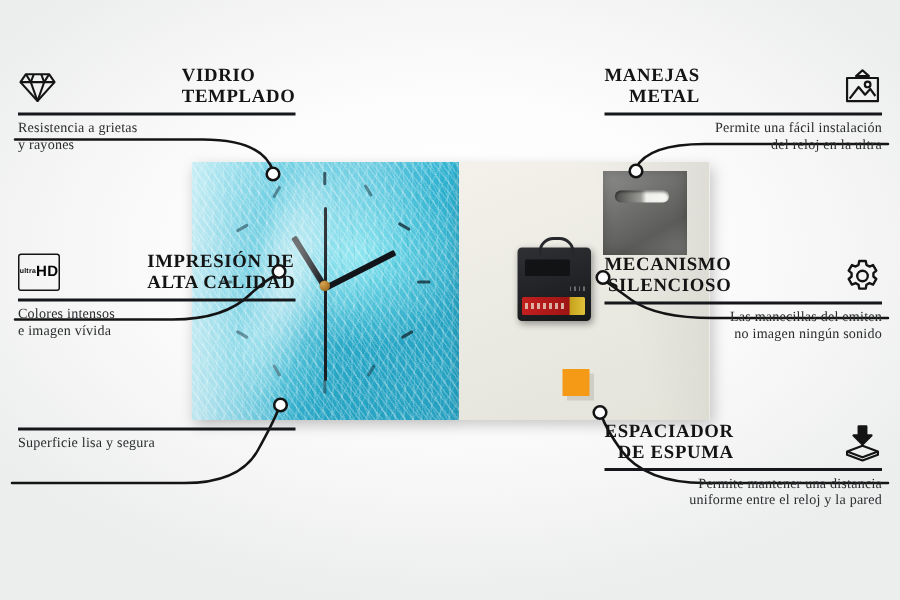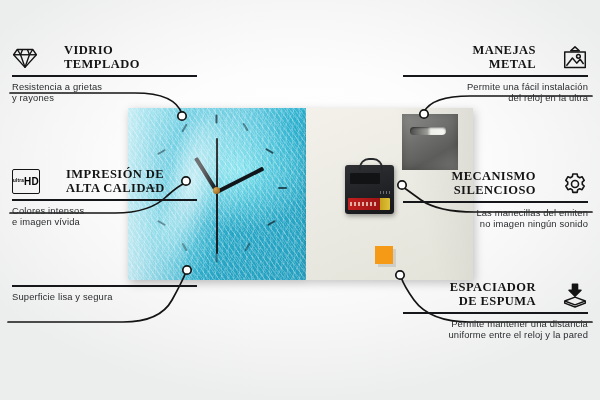--- a/index.html
+++ b/index.html
@@ -96,31 +96,31 @@
   .mech-dots{position:absolute;right:4px;top:26px;width:10px;height:3px;
     background:repeating-linear-gradient(90deg,#6a6d72 0 1px, rgba(0,0,0,0) 1px 3px);}
   .foam{
     position:absolute;left:69px;top:138px;width:18px;height:18px;background:#f59a16;
     box-shadow:3px 3px 0 rgba(0,0,0,.10);
   }
   
   .callout{position:absolute;width:215px;}
   .callout.left{text-align:left;}
   .callout.right{text-align:right;}
-  .co-head{display:flex;align-items:center;gap:26px;}
+  .co-head{display:flex;align-items:center;gap:16px;justify-content:space-between;}
   .callout.right .co-head{flex-direction:row-reverse;}
   .co-title{
     font-size:12.5px;line-height:13.6px;letter-spacing:.45px;
     font-weight:700;color:#141414;text-transform:uppercase;
     font-family:"Liberation Serif", serif;
   }
   .co-rule{height:1.6px;background:#15171a;margin:4px 0 4px 0;}
   .co-sub{
     font-size:9.4px;line-height:11.6px;color:#2a2c2e;letter-spacing:.15px;
-    font-family:Liberation Sans, sans-serif;
+    font-family:Liberation Serif, serif;
   }
   .ico{width:26px;height:24px;flex:0 0 26px;display:block;}
   .hd-badge{
     width:26px;height:23px;border:1.7px solid #141414;border-radius:2px;
     display:flex;align-items:center;justify-content:center;line-height:1;
   }
   .hd-top{font-size:4.6px;letter-spacing:.2px;font-weight:700;font-family:"Liberation Sans", sans-serif;}
   .hd-bot{font-size:10px;font-weight:700;font-family:"Liberation Sans", sans-serif;letter-spacing:.2px;}
   svg{overflow:visible;}
   .lines{position:absolute;inset:0;width:600px;height:400px;pointer-events:none;}

